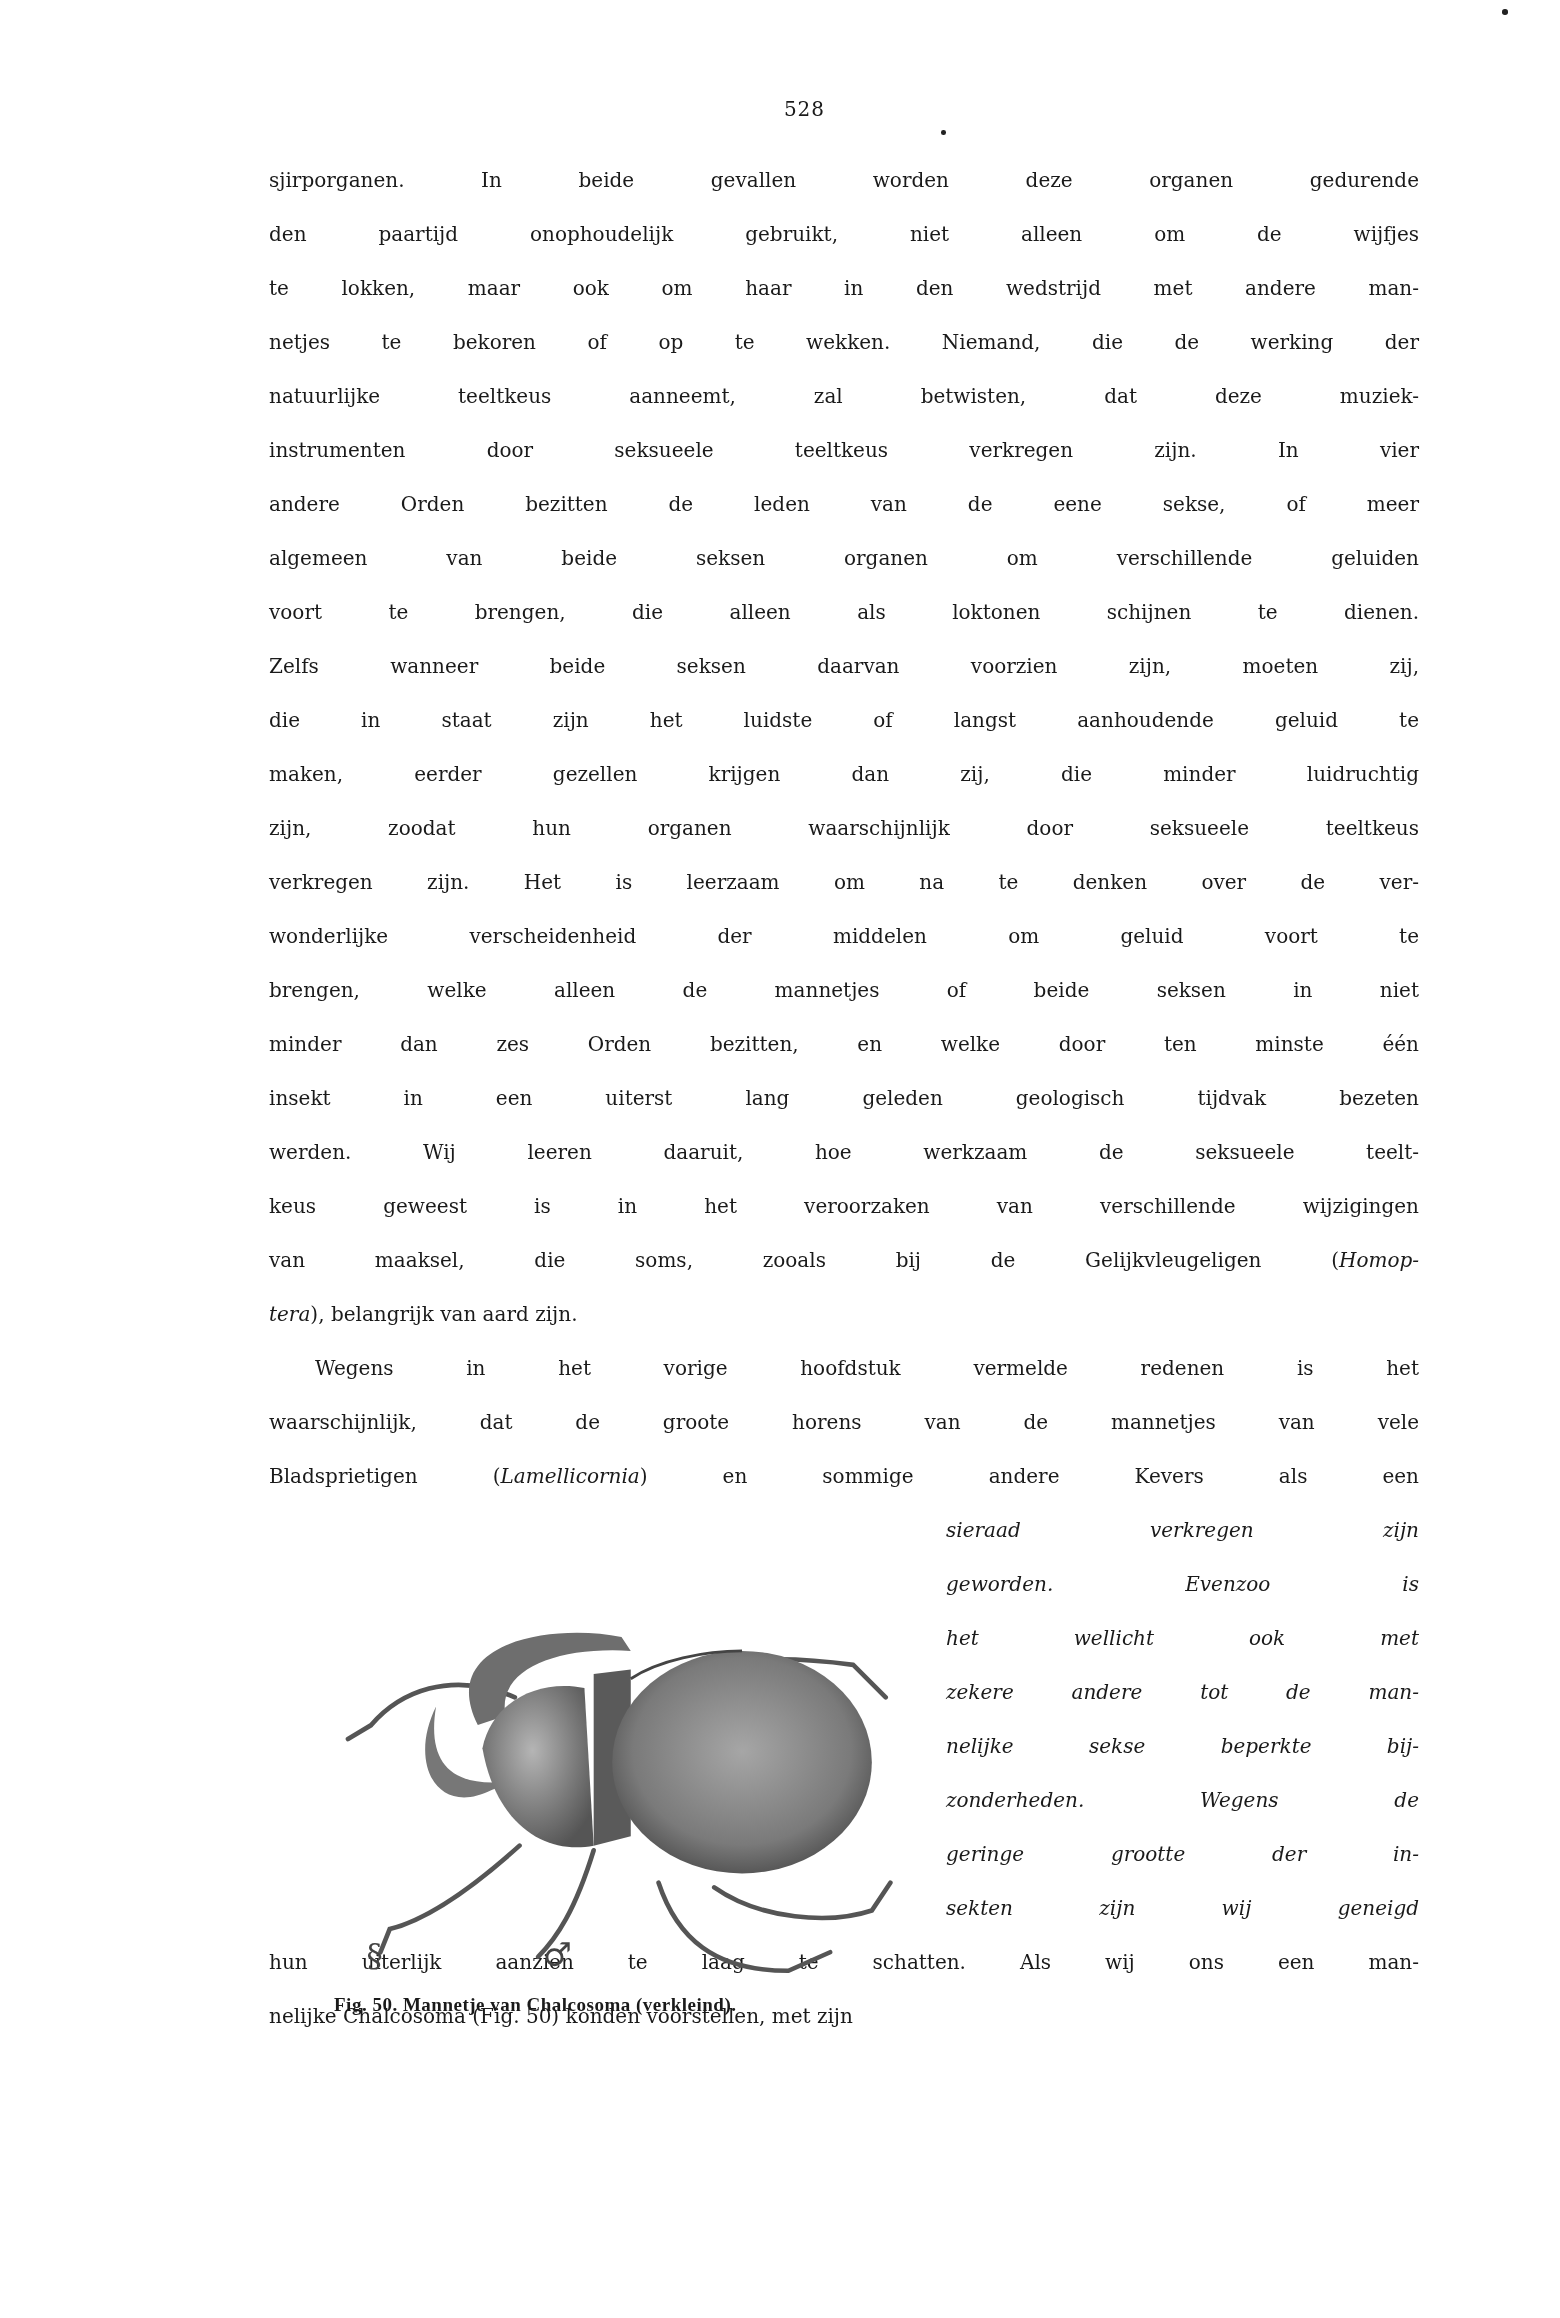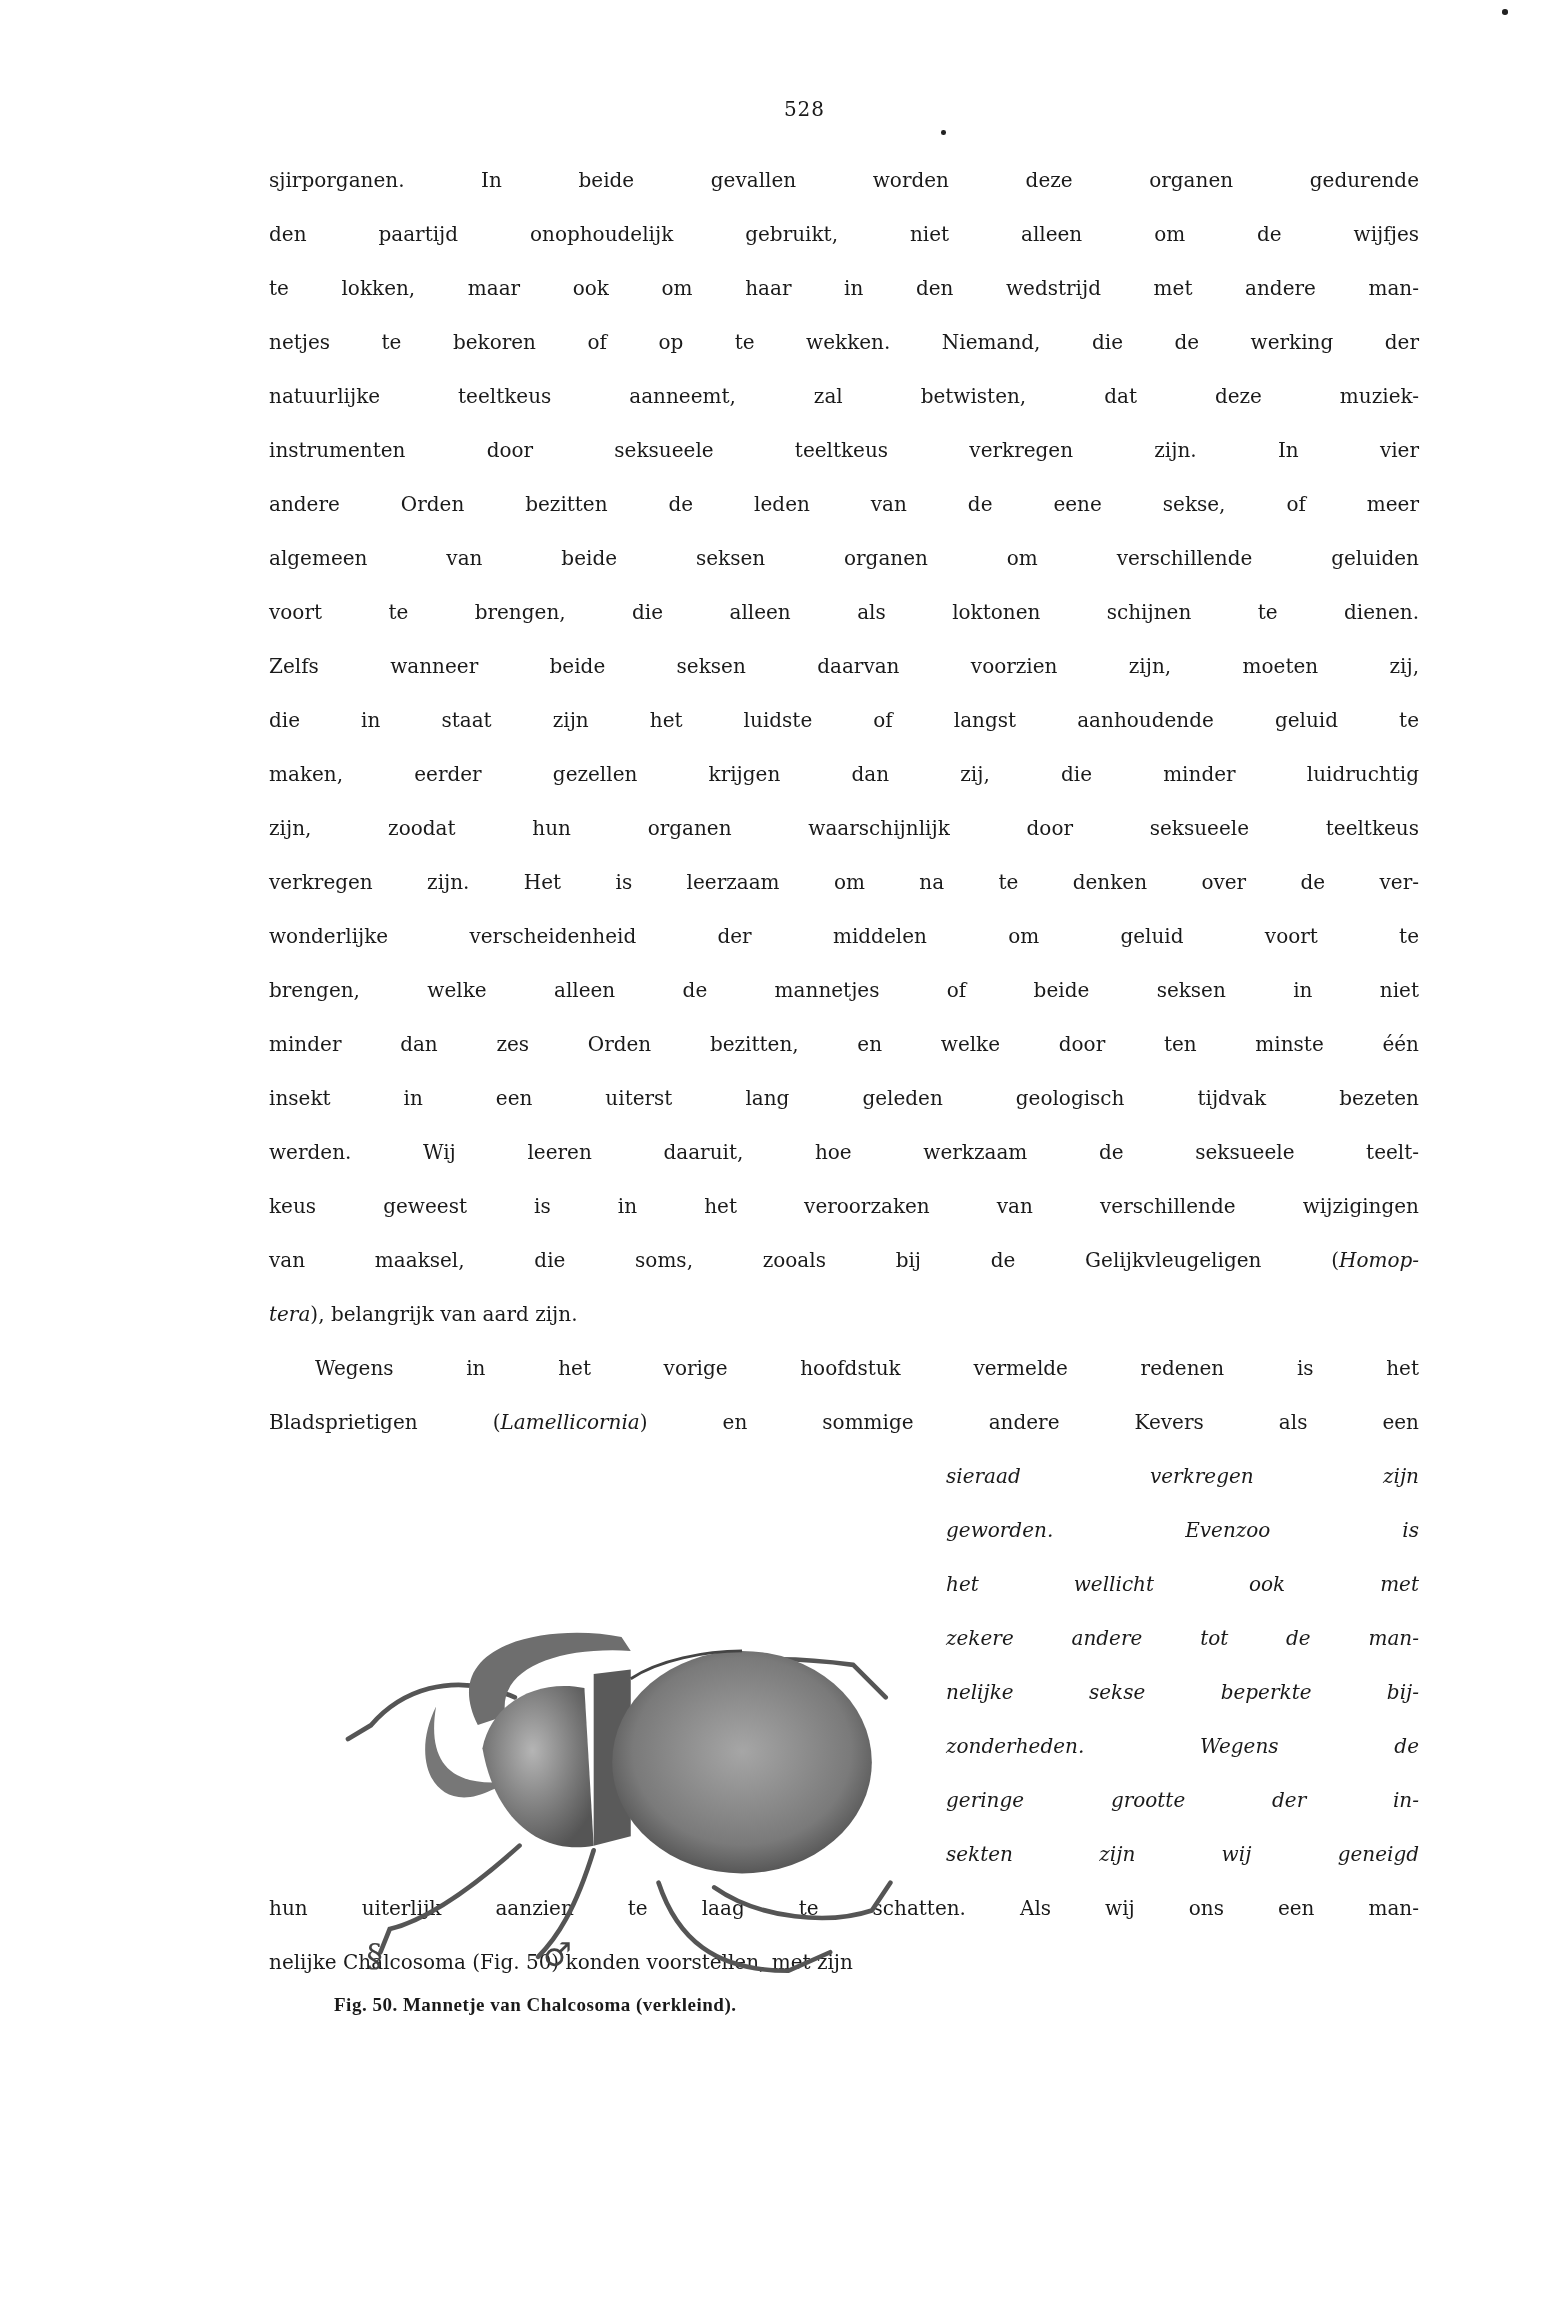--- a/index.html
+++ b/index.html
@@ -62,20 +62,21 @@
       <span class="line">brengen, welke alleen de mannetjes of beide seksen in niet</span>
       <span class="line">minder dan zes Orden bezitten, en welke door ten minste één</span>
       <span class="line">insekt in een uiterst lang geleden geologisch tijdvak bezeten</span>
       <span class="line">werden. Wij leeren daaruit, hoe werkzaam de seksueele teelt-</span>
       <span class="line">keus geweest is in het veroorzaken van verschillende wijzigingen</span>
     </div>
   <span class="line"><span>van maaksel, die soms, zooals bij de Gelijkvleugeligen (</span><em>Homop-</em></span>
   <span class="line last"><em>tera</em><span>), belangrijk van aard zijn.</span></span>
 
   <span class="line indent">Wegens in het vorige hoofdstuk vermelde redenen is het</span>
+  <span class="line">waarschijnlijk, dat de groote horens van de mannetjes van vele</span>
   <span class="line"><span>Bladsprietigen (</span><em>Lamellicornia</em><span>) en sommige andere Kevers als een</span></span>
   <div id="p2-wrapped">
       <span class="line short">sieraad verkregen zijn</span>
       <span class="line short">geworden. Evenzoo is</span>
       <span class="line short">het wellicht ook met</span>
       <span class="line short">zekere andere tot de man-</span>
       <span class="line short">nelijke sekse beperkte bij-</span>
       <span class="line short">zonderheden. Wegens de</span>
       <span class="line short">geringe grootte der in-</span>
       <span class="line short">sekten zijn wij geneigd</span>

